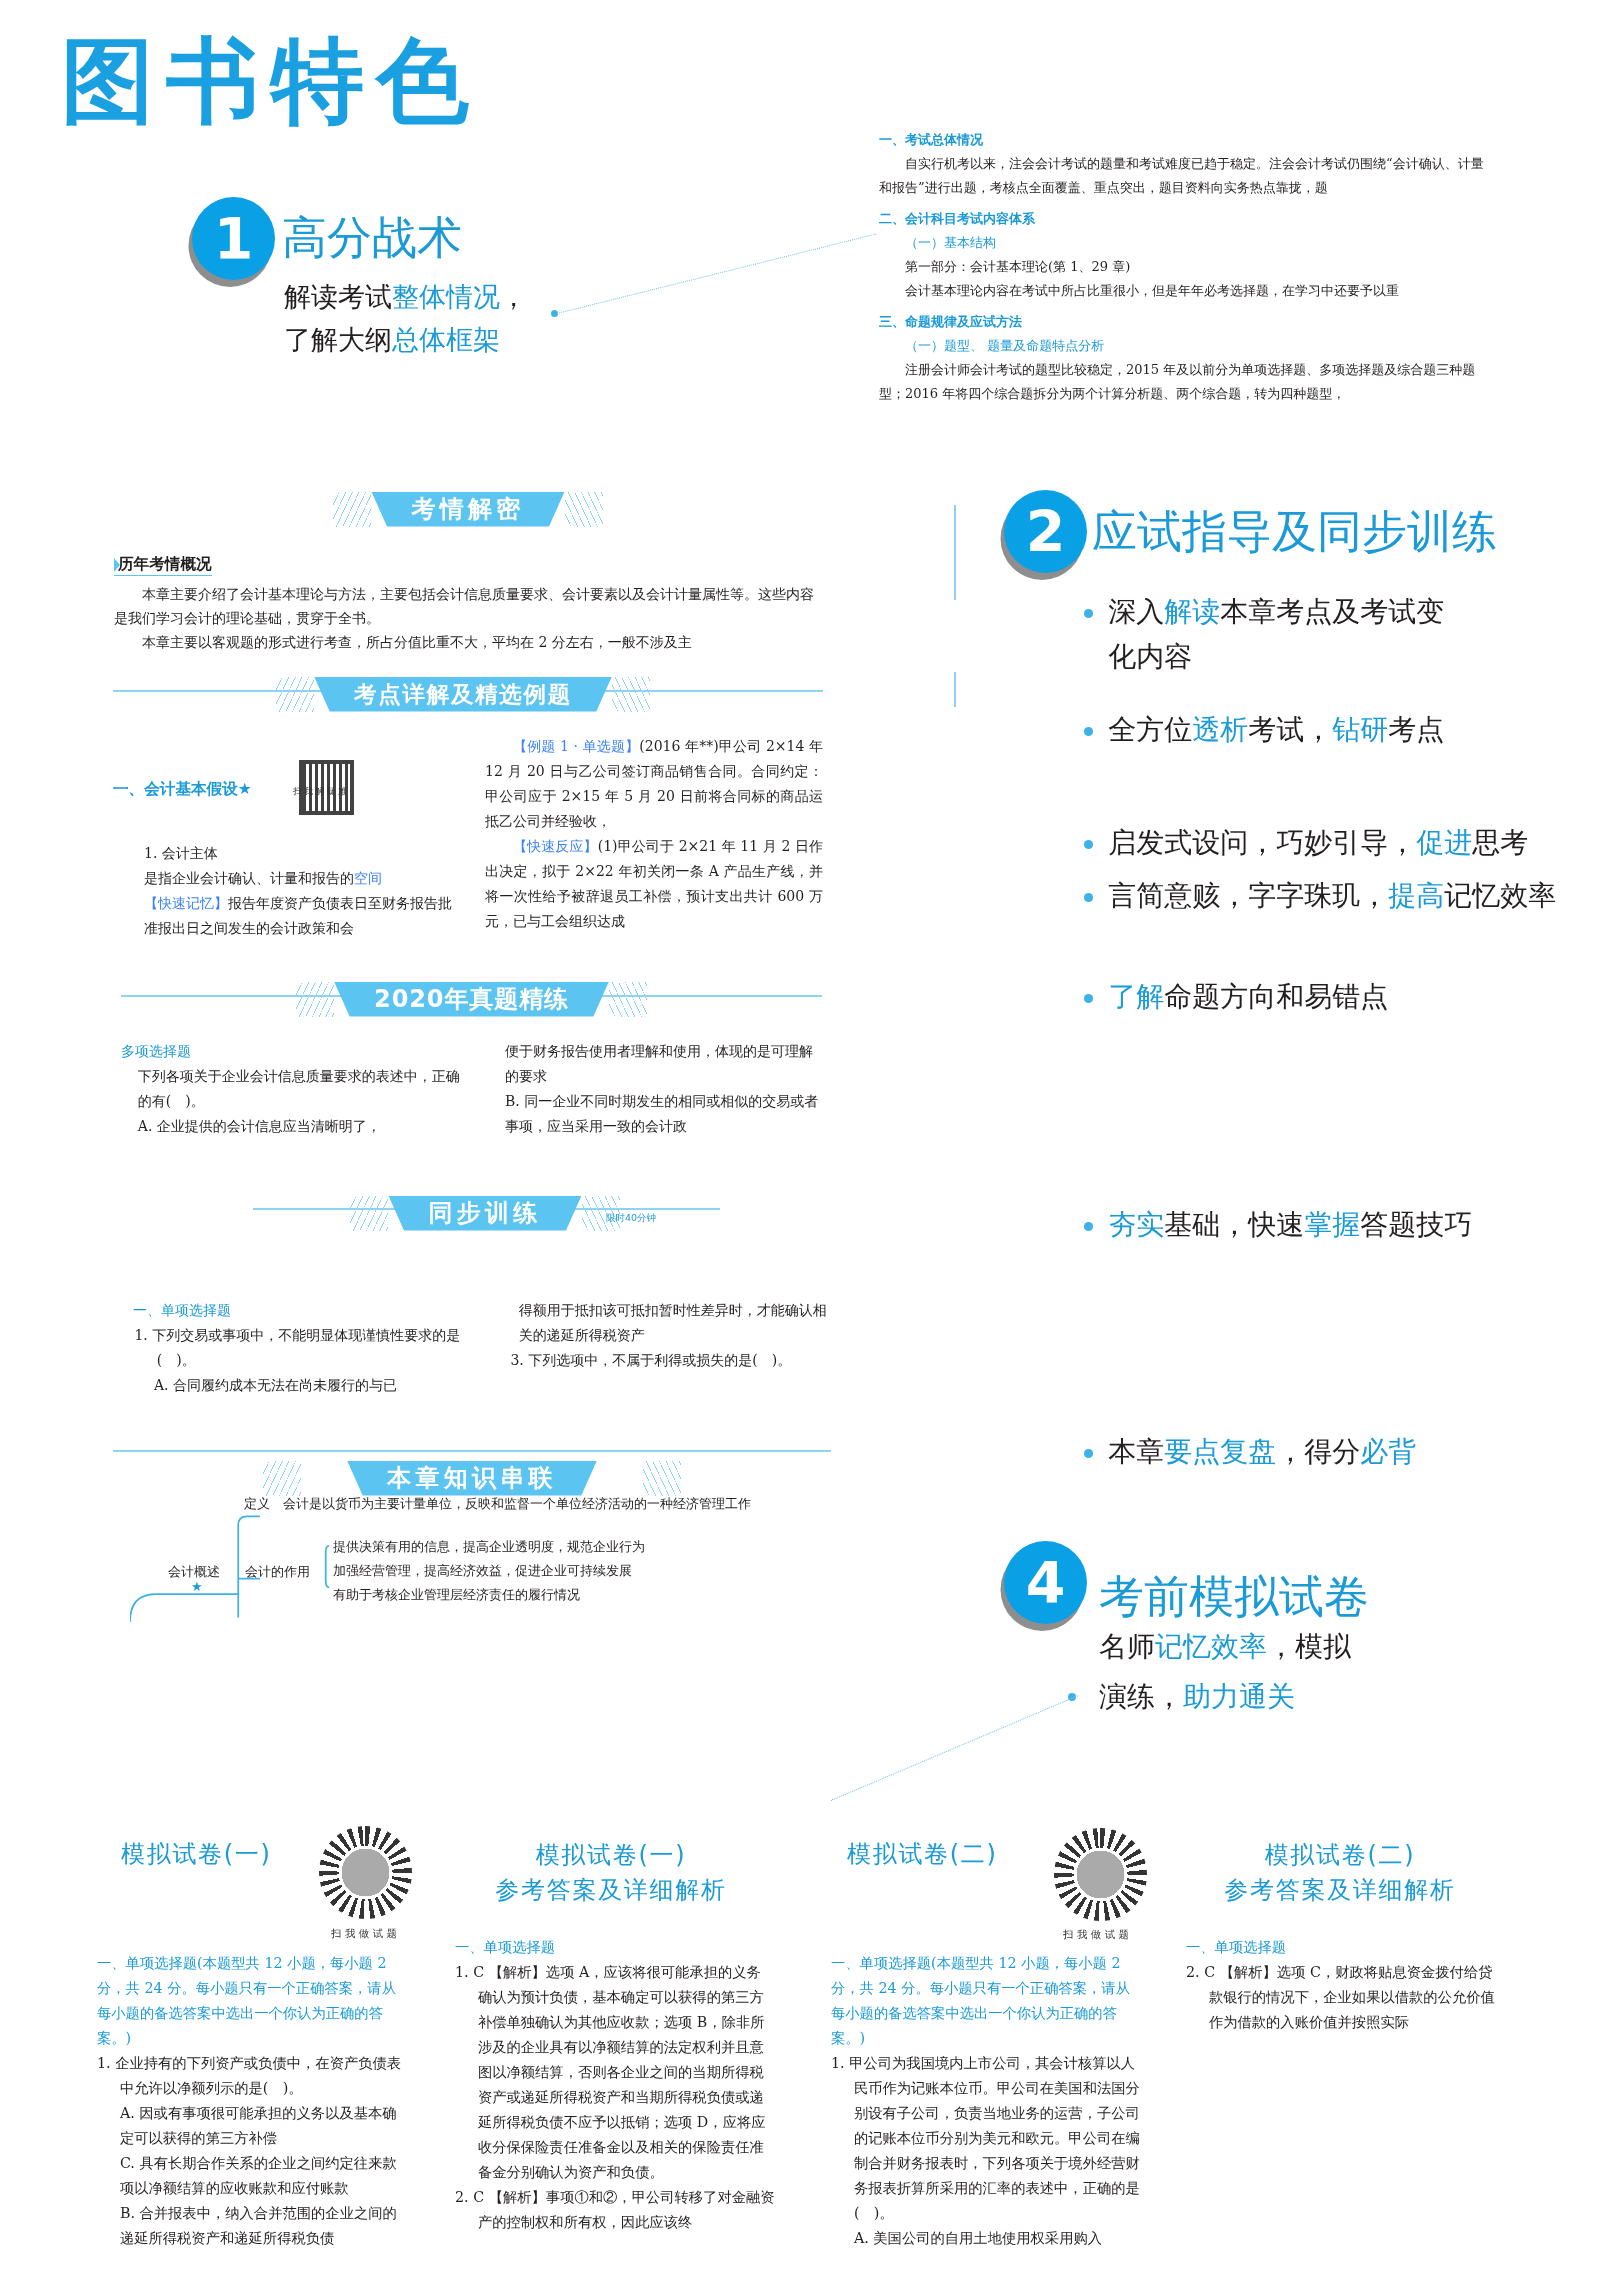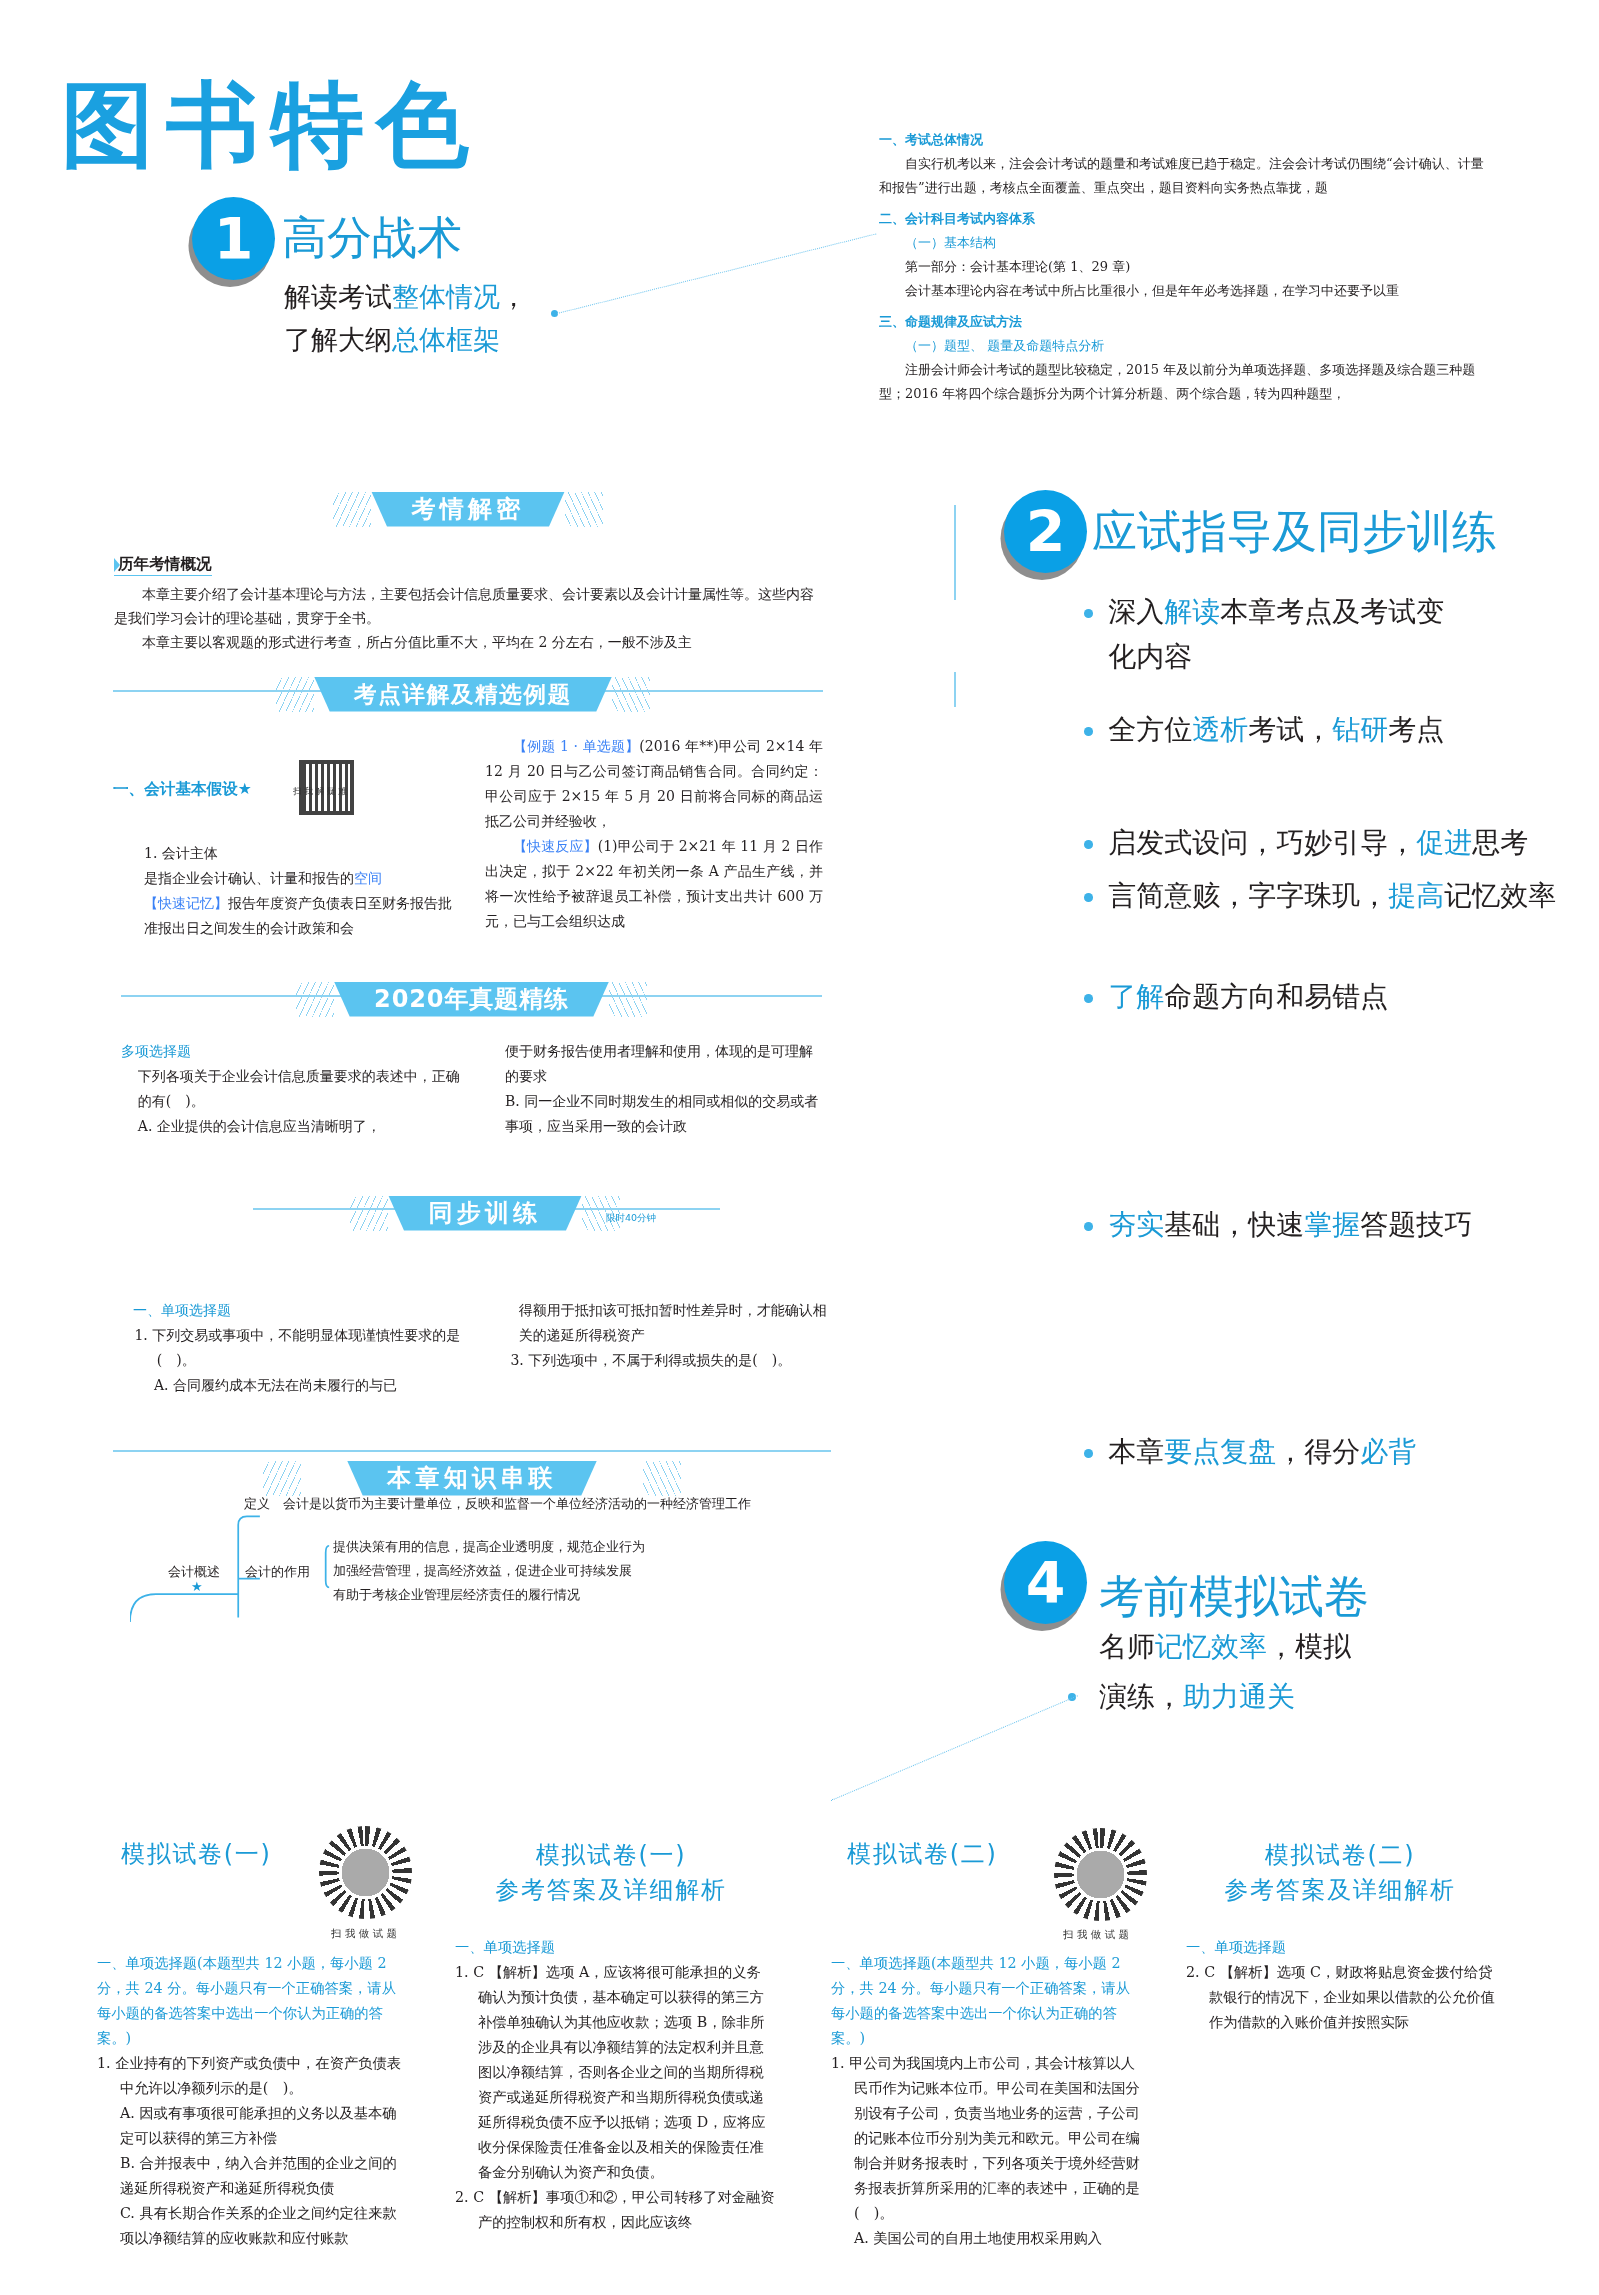--- a/index.html
+++ b/index.html
@@ -3,21 +3,21 @@
 <meta charset="utf-8">
 <style>
   * { box-sizing: border-box; margin: 0; padding: 0; }
   html, body { width: 1600px; height: 2295px; background: #ffffff; overflow: hidden; }
   body { position: relative; font-family: "DejaVu Serif", "Liberation Serif", serif; color: #231f20; }
   .abs { position: absolute; }
   .blue { color: #3b82f6; }
   .sans { font-family: "DejaVu Sans", "Liberation Sans", sans-serif; }
 
   
-  .page-title { left: 61px; top: 35px; font-family: "DejaVu Sans", sans-serif; font-weight: bold; font-size: 93px; color: #1aa0e0; letter-spacing: 12px; line-height: 1; margin-top: 44px; }
+  .page-title { left: 61px; top: 35px; font-family: "DejaVu Sans", sans-serif; font-weight: bold; font-size: 93px; color: #1aa0e0; letter-spacing: 12px; line-height: 1; }
 
   
   .num-badge { width: 83px; height: 83px; border-radius: 50%; background: #0aa0e6; color: #fff; font-family: "DejaVu Sans", sans-serif; font-weight: bold; font-size: 57px; display: flex; align-items: center; justify-content: center; box-shadow: -3.5px 7px 0 #8e8e8e; }
   .sec-title { font-family: "DejaVu Sans", sans-serif; font-size: 45px; color: #1a9ad6; line-height: 1; }
 
   .hand { font-family: "DejaVu Serif", serif; font-size: 28px; line-height: 1.6; color: #231f20; }
   .hand .hl { color: #1a9ad6; }
 
   .bullet { display: flex; align-items: flex-start; gap: 15.6px; }
   .bullet .dot { width: 8.7px; height: 8.7px; border-radius: 50%; background: #3db2e8; margin-top: 19px; flex: 0 0 auto; }
@@ -218,22 +218,22 @@
 <div class="abs" style="left:1068px; top:1693px; width:7.8px; height:7.8px; border-radius:50%; background:#3db2e8;"></div>
 <div class="abs dotted" style="left:831px; top:1800px; width:268px; transform: rotate(-23deg);"></div>
 
 <div class="abs exam-title" style="left:121px; top:1837px;">模拟试卷(一)</div>
 <div class="abs qr-round" style="left:319px; top:1826px;"></div>
 <div class="abs caption" style="left:331px; top:1927px;">扫我做试题</div>
 <div class="abs exam-text" style="left:97px; top:1951px; width:312px;">
   <div><span class="h">一、单项选择题</span><span class="note">(本题型共 12 小题，每小题 2 分，共 24 分。每小题只有一个正确答案，请从每小题的备选答案中选出一个你认为正确的答案。)</span></div>
   <div class="hang">1. 企业持有的下列资产或负债中，在资产负债表中允许以净额列示的是(　)。</div>
   <div class="sub">A. 因或有事项很可能承担的义务以及基本确定可以获得的第三方补偿</div>
+  <div class="sub">C. 具有长期合作关系的企业之间约定往来款项以净额结算的应收账款和应付账款</div>
   <div class="sub">B. 合并报表中，纳入合并范围的企业之间的递延所得税资产和递延所得税负债</div>
-  <div class="sub">C. 具有长期合作关系的企业之间约定往来款项以净额结算的应收账款和应付账款</div>
 </div>
 
 <div class="abs exam-title" style="left:455px; top:1838px; width:312px;">
   <div>模拟试卷(一)</div>
   <div>参考答案及详细解析</div>
 </div>
 <div class="abs exam-text" style="left:455px; top:1935px; width:320px;">
   <div class="h">一、单项选择题</div>
   <div class="hang">1. C 【解析】选项 A，应该将很可能承担的义务确认为预计负债，基本确定可以获得的第三方补偿单独确认为其他应收款；选项 B，除非所涉及的企业具有以净额结算的法定权利并且意图以净额结算，否则各企业之间的当期所得税资产或递延所得税资产和当期所得税负债或递延所得税负债不应予以抵销；选项 D，应将应收分保保险责任准备金以及相关的保险责任准备金分别确认为资产和负债。</div>
   <div class="hang">2. C 【解析】事项①和②，甲公司转移了对金融资产的控制权和所有权，因此应该终</div>

